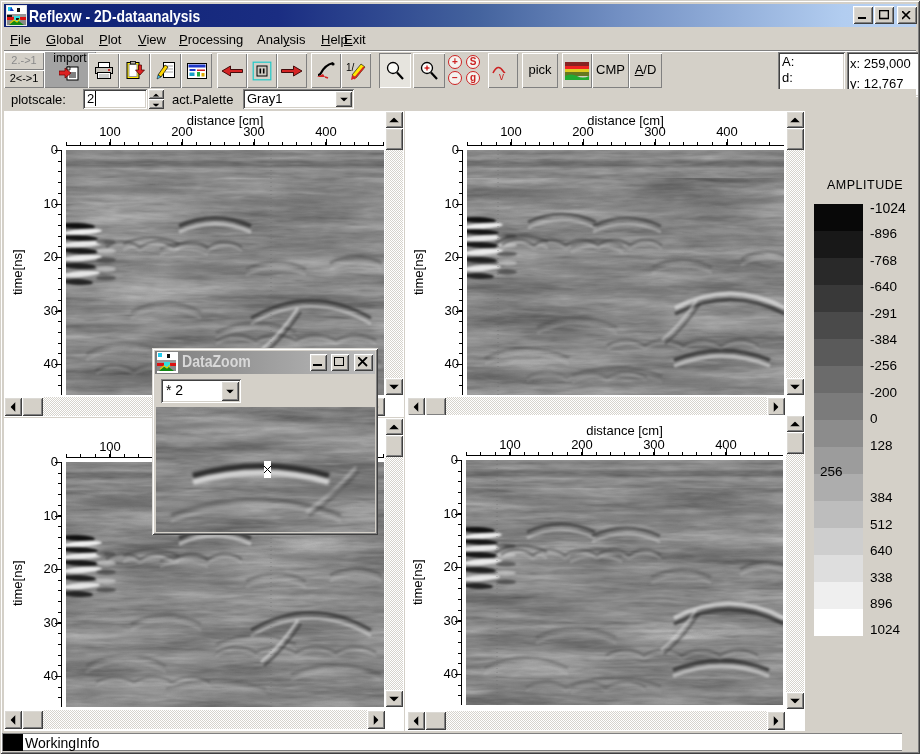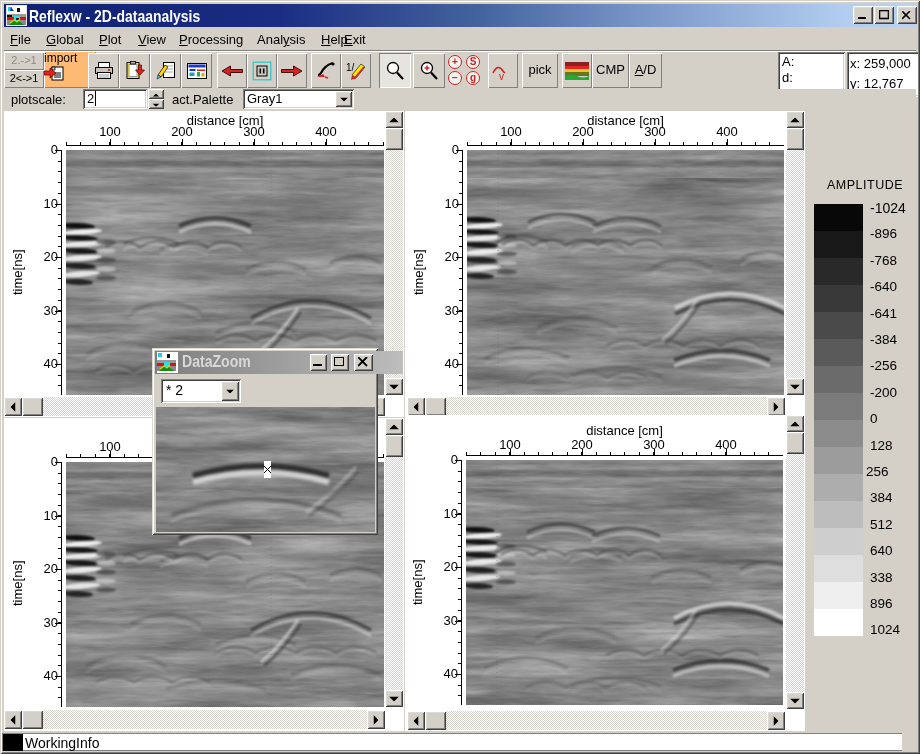--- a/index.html
+++ b/index.html
@@ -50,21 +50,21 @@
 <div class="ab" style="left:134px;top:4px;font-size:13px"><u>V</u>iew</div>
 <div class="ab" style="left:175px;top:4px;font-size:13px"><u>P</u>rocessing</div>
 <div class="ab" style="left:253px;top:4px;font-size:13px">Anal<u>y</u>sis</div>
 <div class="ab" style="left:317px;top:4px;font-size:13px"><u>H</u>elp</div>
 <div class="ab" style="left:340px;top:4px;font-size:13px"><u>E</u>xit</div>
 </div>
 <div class="ab" style="left:4px;top:50px;width:912px;height:2px;box-shadow:inset 0 1px 0 #808080,inset 0 -1px 0 #fff"></div>
 <div class="ab" style="left:4px;top:52px;width:912px;height:37px;background:#d4d0c8">
 <div class="ab" style="left:0;top:0;width:40px;height:18px;background:#d4d0c8;box-shadow:inset 1px 1px 0 #fff,inset -1px -1px 0 #808080;;font-size:11px;color:#8a8a8a;text-align:center;line-height:17px">2.-&gt;1</div>
 <div class="ab" style="left:0;top:18px;width:40px;height:18px;background:#d4d0c8;box-shadow:inset 1px 1px 0 #fff,inset -1px -1px 0 #808080;;font-size:11px;text-align:center;line-height:17px">2&lt;-&gt;1</div>
-<div class="ab" style="left:40px;top:-1px;width:52px;height:37px;background:#fdba74;box-shadow:inset 1px 1px 0 #fff,inset -1px -1px 0 #808080;;font-size:12px;text-align:left">import<svg width="22" height="18" style="margin-top:-2px">
+<div class="ab" style="left:40px;top:-1px;width:52px;height:37px;background:#a3a3a3;box-shadow:inset 1px 1px 0 #fff,inset -1px -1px 0 #808080;;font-size:12px;text-align:center">import<svg width="22" height="18" style="margin-top:-2px">
         <rect x="8" y="4" width="11" height="13" fill="#fff" stroke="#000" stroke-width="1"></rect>
         <path d="M8 4 l3 0 l0 3 l-3 0z" fill="#d4d0c8" stroke="#000" stroke-width="0.8"></path>
         <line x1="10" y1="10" x2="17" y2="10" stroke="#000"></line>
         <line x1="10" y1="12" x2="17" y2="12" stroke="#000"></line>
         <line x1="10" y1="14" x2="17" y2="14" stroke="#000"></line>
         <path d="M0 8 L6 8 L6 5 L12 10 L6 15 L6 12 L0 12 Z" fill="#dd2222" stroke="#660000" stroke-width="0.7"></path>
       </svg></div>
 <div class="ab" style="left:84px;top:1px;width:31px;height:35px;background:#d4d0c8;box-shadow:inset 1px 1px 0 #fff,inset -1px -1px 0 #808080">
       <div class="ab" style="left:50%;top:50%;transform:translate(-50%,-50%);line-height:0"><svg width="20" height="18">
           <rect x="4.5" y="0.5" width="11" height="5" fill="#fff" stroke="#000"></rect>
@@ -925,35 +925,35 @@
           <polygon points="0,0 5,5 0,10" fill="#000"></polygon>
         </svg></div>
     </div>
   </div>
 <div class="ab" style="left:827px;top:178px;font-size:12.5px;letter-spacing:0.5px">AMPLITUDE</div>
 <div class="ab" style="left:814px;top:204px;width:49px;height:432px;background:linear-gradient(to bottom,rgb(8,8,8) 0.0% 6.25%,rgb(24,24,24) 6.25% 12.5%,rgb(41,41,41) 12.5% 18.75%,rgb(57,57,57) 18.75% 25.0%,rgb(74,74,74) 25.0% 31.25%,rgb(90,90,90) 31.25% 37.5%,rgb(107,107,107) 37.5% 43.75%,rgb(123,123,123) 43.75% 50.0%,rgb(140,140,140) 50.0% 56.25%,rgb(156,156,156) 56.25% 62.5%,rgb(173,173,173) 62.5% 68.75%,rgb(189,189,189) 68.75% 75.0%,rgb(206,206,206) 75.0% 81.25%,rgb(222,222,222) 81.25% 87.5%,rgb(239,239,239) 87.5% 93.75%,rgb(255,255,255) 93.75% 100.0%)"></div>
 <div class="ab" style="left:870px;top:200px;font-size:14px">-1024</div>
 <div class="ab" style="left:870px;top:226px;font-size:13.5px">-896</div>
 <div class="ab" style="left:870px;top:253px;font-size:13.5px">-768</div>
 <div class="ab" style="left:870px;top:279px;font-size:13.5px">-640</div>
-<div class="ab" style="left:870px;top:306px;font-size:13.5px">-641</div>
+<div class="ab" style="left:870px;top:306px;font-size:13.5px">-291</div>
 <div class="ab" style="left:870px;top:332px;font-size:13.5px">-384</div>
 <div class="ab" style="left:870px;top:358px;font-size:13.5px">-256</div>
 <div class="ab" style="left:870px;top:385px;font-size:13.5px">-200</div>
 <div class="ab" style="left:870px;top:411px;font-size:13.5px">0</div>
 <div class="ab" style="left:870px;top:438px;font-size:13.5px">128</div>
-<div class="ab" style="left:866px;top:464px;font-size:13.5px">256</div>
+<div class="ab" style="left:820px;top:464px;font-size:13.5px">256</div>
 <div class="ab" style="left:870px;top:490px;font-size:13.5px">384</div>
 <div class="ab" style="left:870px;top:517px;font-size:13.5px">512</div>
 <div class="ab" style="left:870px;top:543px;font-size:13.5px">640</div>
 <div class="ab" style="left:870px;top:570px;font-size:13.5px">338</div>
 <div class="ab" style="left:870px;top:596px;font-size:13.5px">896</div>
 <div class="ab" style="left:870px;top:622px;font-size:13.5px">1024</div>
 <div class="ab" style="left:152px;top:348px;width:226px;height:187px;background:#d4d0c8;box-shadow:inset 1px 1px 0 #dcdad5,inset -1px -1px 0 #404040,inset 2px 2px 0 #fff,inset -2px -2px 0 #808080;z-index:20">
-<div class="ab" style="left:3px;top:3px;width:248px;height:23px;background:linear-gradient(to right,#7e7e7e,#bdbdbd)">
+<div class="ab" style="left:3px;top:3px;width:220px;height:23px;background:linear-gradient(to right,#7e7e7e,#bdbdbd)">
 <div class="ab" style="left:2px;top:1px;width:21px;height:21px;background:#fff"><svg width="19" height="19">
           <rect x="1" y="1" width="7" height="6" fill="#fff"></rect>
           <rect x="1" y="1" width="4" height="4" fill="#22ccee"></rect>
           <rect x="10" y="2" width="3" height="4" fill="#111"></rect>
           <rect x="0" y="8" width="19" height="3" fill="#999"></rect>
           <rect x="0" y="11" width="19" height="3" fill="#dd1111"></rect>
           <rect x="0" y="14" width="19" height="5" fill="#8a8a8a"></rect>
           <path d="M2 19 L9 13 L17 19 Z" fill="#118811"></path>
           <rect x="7" y="10" width="6" height="5" fill="#33dddd"></rect>
           <path d="M3 17 l4 -3 l3 2 l3 -3" stroke="#ddcc00" stroke-width="1.2" fill="none"></path>

